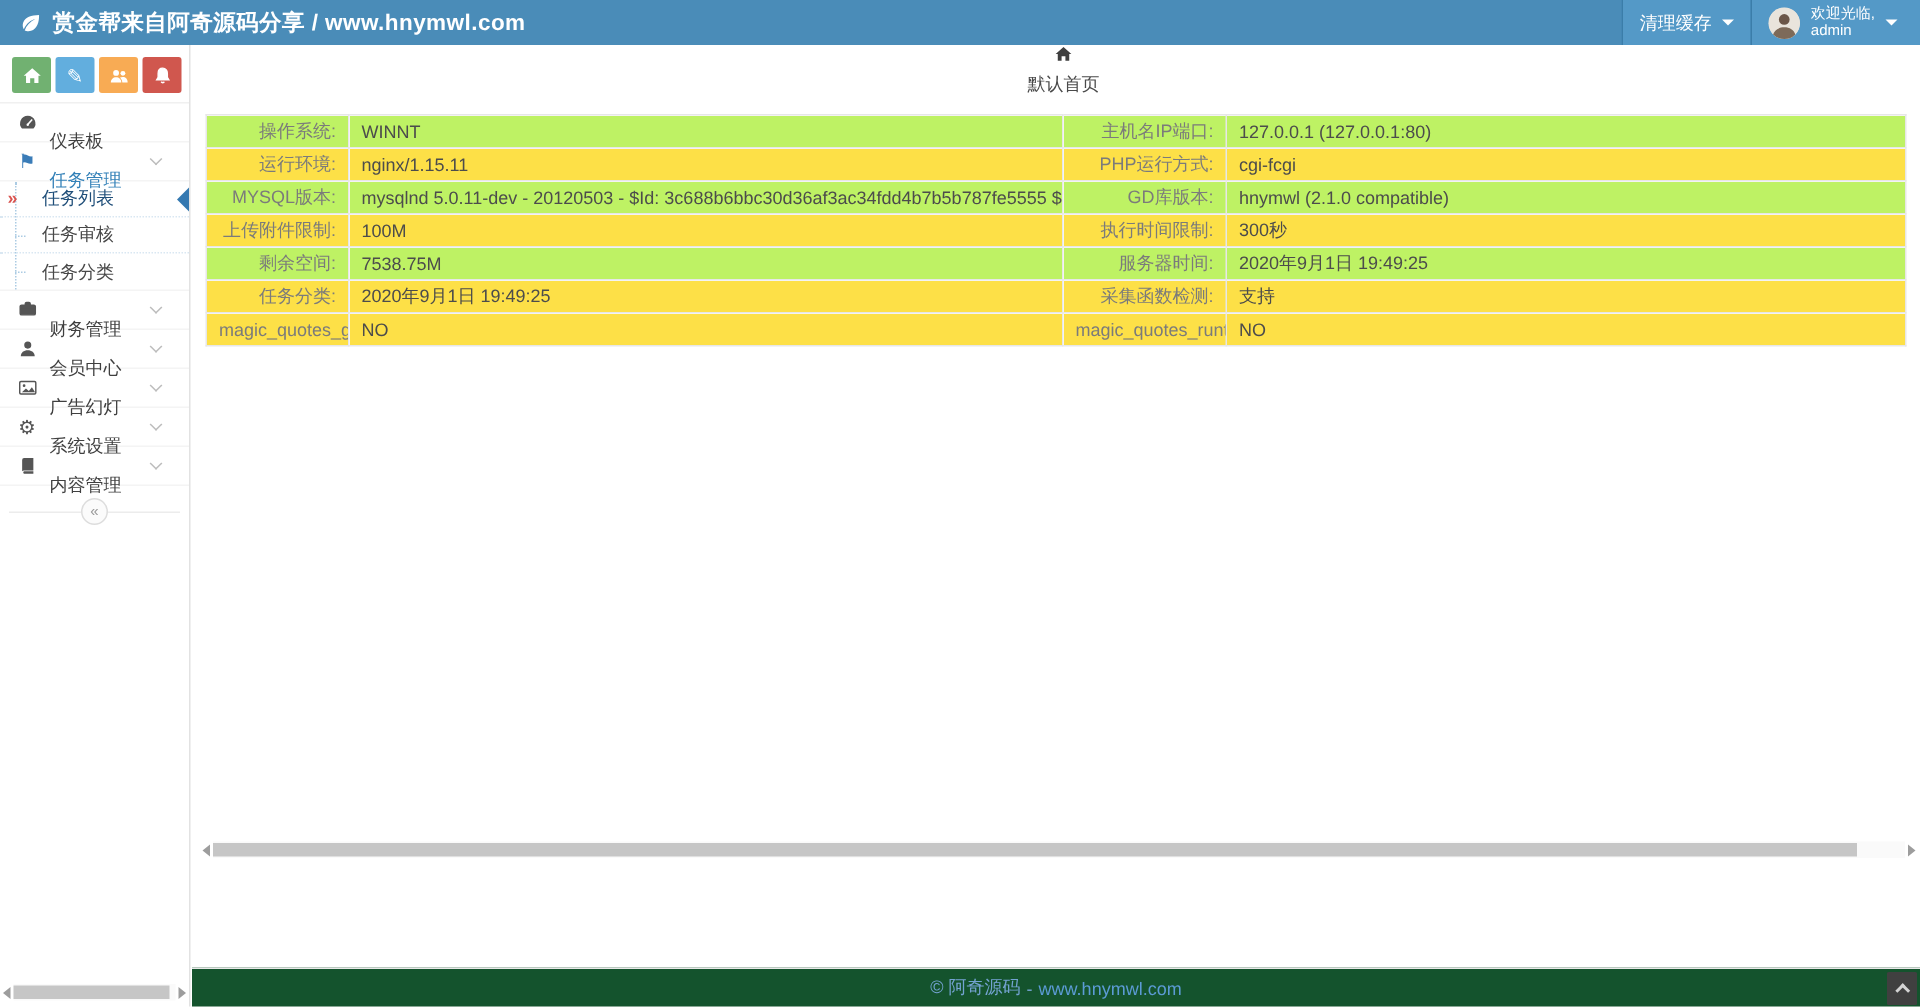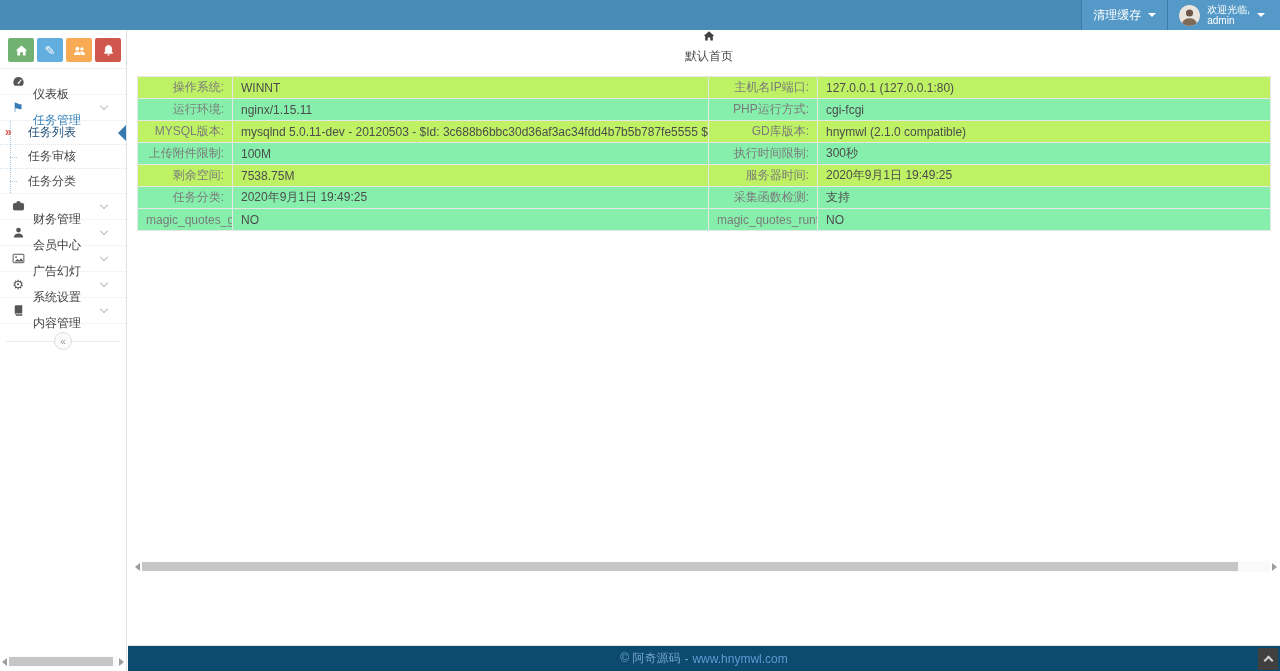--- a/index.html
+++ b/index.html
@@ -84,45 +84,53 @@
 
   
   .content { position:absolute; top:30px; left:128px; right:0; bottom:0; background:#fff; }
   .breadcrumb { height:46px; display:flex; align-items:center; gap:6px;
     padding-left:10px; font-size:12px; color:#4a4a4a;flex-direction:column; }
   .breadcrumb .icon svg { width:12px; height:12px; fill:#3f3f3f; display:block; }
 
   .sys-table { margin:0 9px; width:calc(100% - 18px); border-collapse:collapse;
     font-size:12px; table-layout:fixed; }
   .sys-table td { border:1px solid #e7e7e7; height:22px; padding:0 8px;
-    white-space:nowrap; overflow:hidden; background:#86efac; }
+    white-space:nowrap; overflow:hidden; background:#fde047; }
   .sys-table td.lbl { text-align:right; color:#7b7b7b; }
   .sys-table td.val { color:#4c4c4c; }
   .sys-table tr.striped td { background:#bef264; }
 
   .hscroll { position:absolute; left:7px; right:3px; top:531px; height:11px;
     display:flex; align-items:center; }
   .hscroll .thumb { width:calc(100% - 32px); }
 
   .footer { position:absolute; left:0; right:0; bottom:0; height:26px;
-    background:#0c4a6e; border-top:1px solid #e8e8e8; display:flex;
+    background:#14532d; border-top:1px solid #e8e8e8; display:flex;
     align-items:center; justify-content:center; gap:4px; font-size:12px; }
   .footer .copy { color:#74a3d2; }
   .footer .link { color:#5c9bd5; text-decoration:none; cursor:pointer; }
 
   .back-top { position:absolute; right:2px; bottom:1px; width:20px; height:22px;
     background:#404040; border-radius:1px; display:flex; align-items:center;
     justify-content:center; cursor:pointer; }
   .chev-up { width:7px; height:7px; border-left:2px solid #d3d3d3;
     border-top:2px solid #d3d3d3; transform:rotate(45deg); margin-top:3px; }
 </style>
 </head>
 <body>
 
 <div class="header">
+  <div class="brand">
+    <span class="icon" id="brand-icon">
+        <svg viewBox="0 0 16 16">
+          <path d="M13.9 2.1c-5.6.3-9.8 1.5-11.2 5.1-.8 2-.3 4 .4 5.1 1.9-4.4 5.1-6.5 8.1-7.3-3.7 2-6.4 4.7-7.5 8.1.9.5 2.9.8 4.5.3 4.4-1.4 5.9-6.5 5.7-11.3z"></path>
+        </svg>
+      </span>
+    <span>赏金帮来自阿奇源码分享 / www.hnymwl.com</span>
+  </div>
   <div class="header-right">
     <div class="hblock">
       <span>清理缓存</span>
       <span class="caret-down"></span>
     </div>
     <div class="hblock user">
       <span class="avatar">
         <svg viewBox="0 0 20 20">
             <circle cx="10" cy="10" r="10" fill="#e9e4dc"></circle>
             <circle cx="10" cy="7.6" r="3.4" fill="#6b5648"></circle>

